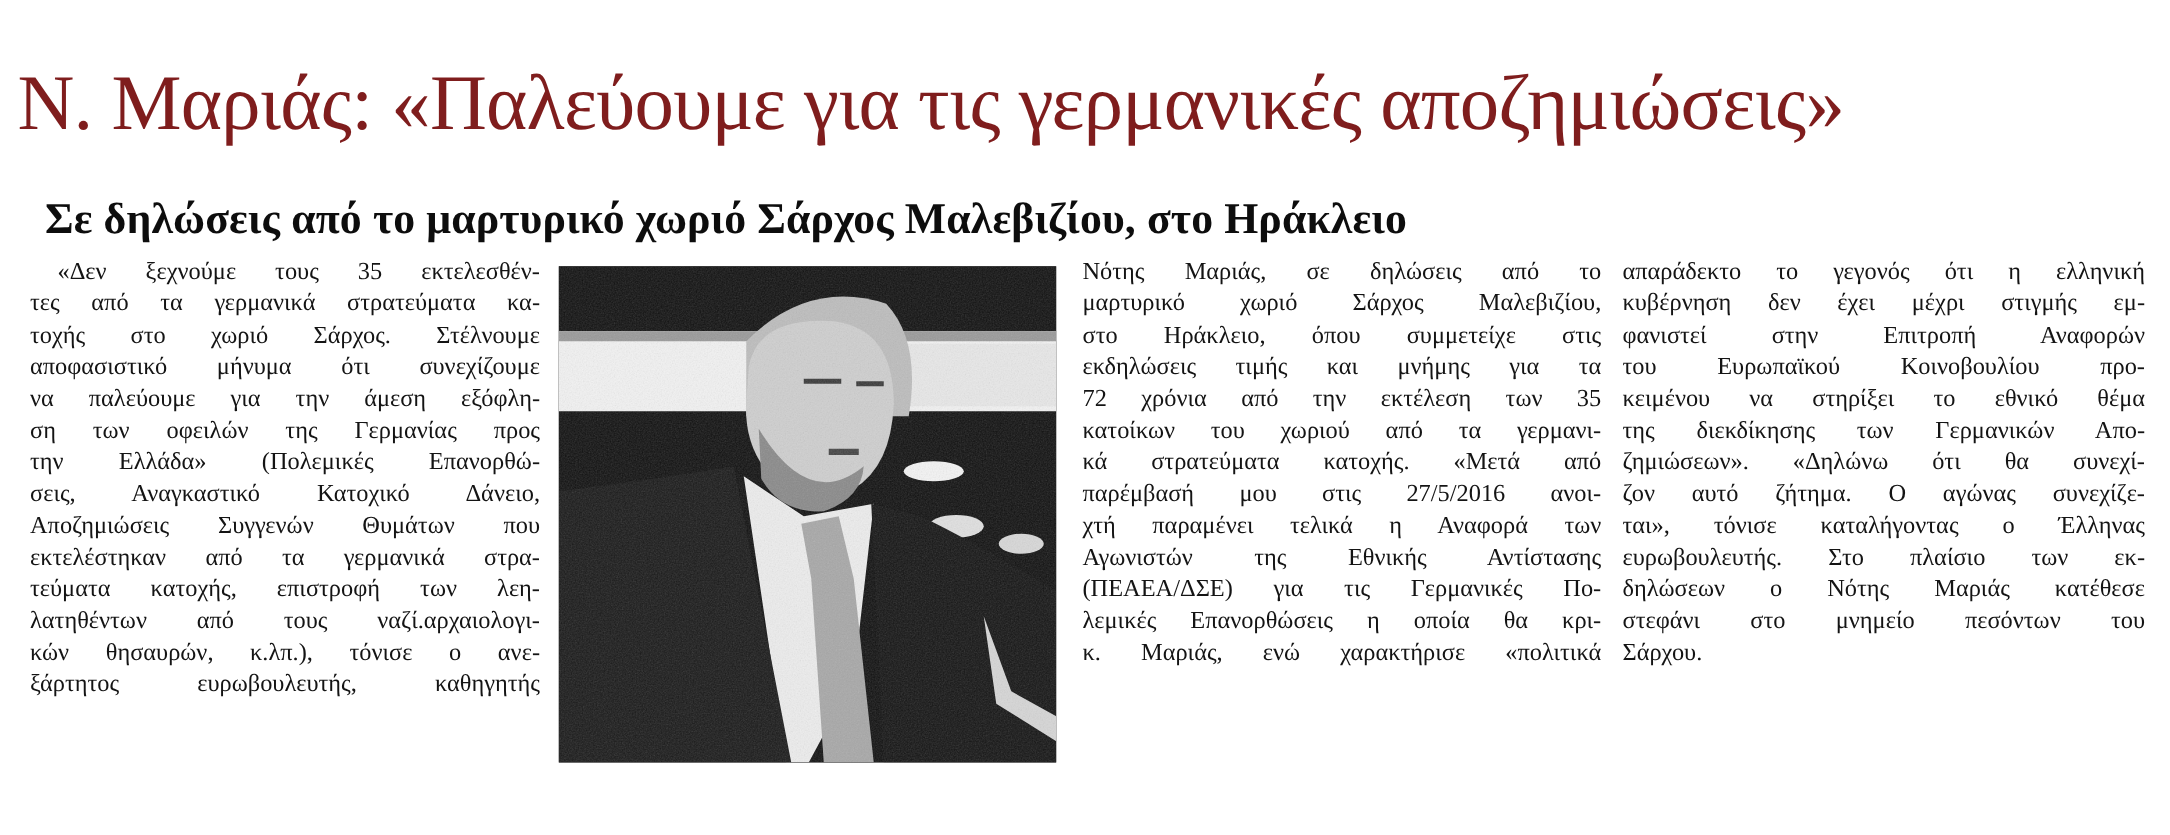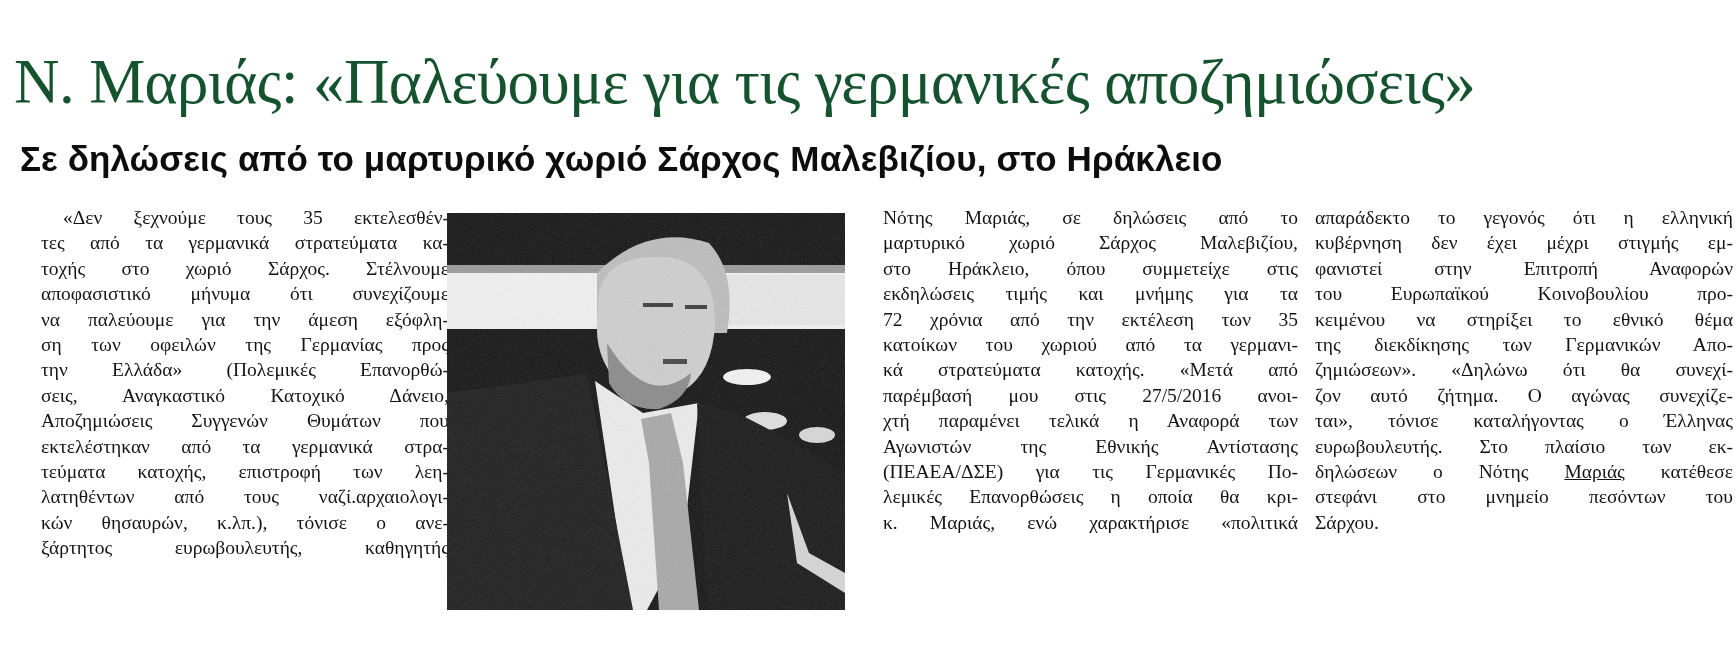--- a/index.html
+++ b/index.html
@@ -1,40 +1,40 @@
 <!DOCTYPE html>
 <html><head>
   <meta charset="utf-8">
   <style>
     html, body { margin: 0; padding: 0; background: #ffffff; }
     body { width: 1736px; height: 668px; position: relative; overflow: hidden; color: #111; }
     .headline {
       position: absolute; left: 14px; top: 46px; margin: 0;
       font-family: "Liberation Serif", "DejaVu Serif", serif;
       font-weight: normal; font-size: 63px; line-height: 72px; letter-spacing: -0.6px;
-      white-space: nowrap; color: #14532d;
+      white-space: nowrap; color: #7f1d1d;
     }
     .subhead {
-      position: absolute; left: 20px; top: 138px; margin: 0;
-      font-family: Liberation Sans, sans-serif;
+      position: absolute; left: 20px; top: 138px; margin: 16px;
+      font-family: Liberation Serif, serif;
       font-weight: bold; font-size: 35px; line-height: 42px; letter-spacing: 0.1px;
       white-space: nowrap; color: #0d0d0d;
     }
     .col {
       position: absolute; top: 205px;
       font-family: "Liberation Serif", "DejaVu Serif", serif;
-      font-size: 19.5px; line-height: 25.4px; color: #141414; margin-left: 17px;
+      font-size: 19.5px; line-height: 25.4px; color: #141414;
     }
     .col .line { display: block; white-space: nowrap; text-align: justify; text-align-last: justify; height: 25.4px; }
     .col .line.last { text-align-last: left; }
     .col .line.indent { padding-left: 22px; }
     #col1 { left: 24px; width: 408px; }
     #col2 { left: 866px; width: 415px; }
     #col3 { left: 1298px; width: 418px; }
-    .underline { text-decoration: underline; }
+    .underline { }
     .photo {
       position: absolute; left: 447px; top: 213px; width: 398px; height: 397px;
       background: #111; overflow: hidden;
     }
     .photo svg { display: block; }
   </style>
 </head>
 <body>
 
 <h1 class="headline">Ν. Μαριάς: «Παλεύουμε για τις γερμανικές αποζημιώσεις»</h1>

